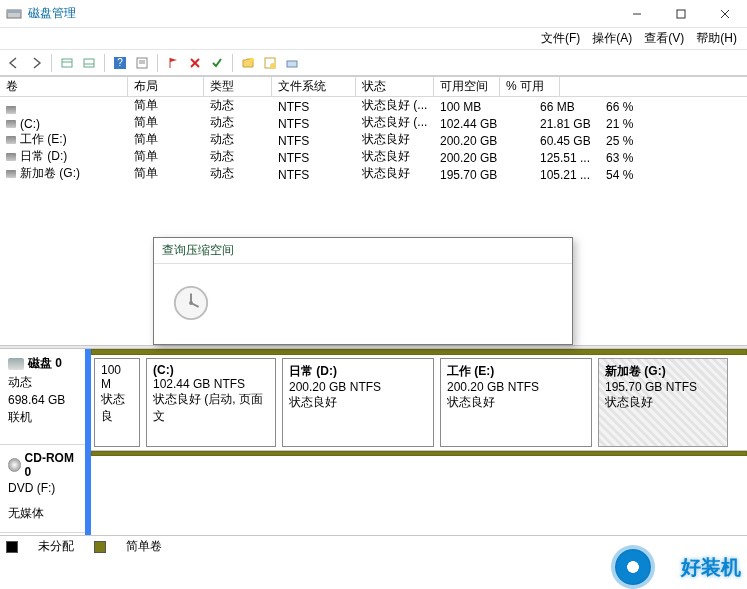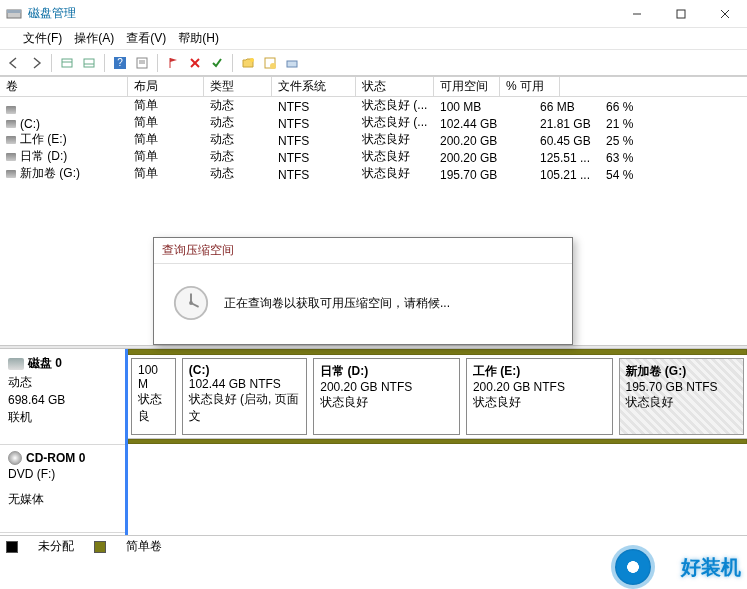--- a/index.html
+++ b/index.html
@@ -3,58 +3,58 @@
 <meta charset="utf-8">
 <style>
 * { box-sizing: border-box; font-family: "Microsoft YaHei", "SimSun", Arial, sans-serif; }
 body { margin: 0; background: #fff; width: 747px; height: 589px; overflow: hidden; font-size: 12px; color: #000; }
 .titlebar { height: 28px; display: flex; align-items: center; border-bottom: 1px solid #e5e5e5; }
 .titlebar .title-icon { width: 16px; height: 16px; margin: 0 6px; }
 .titlebar .title { flex: 0 0 auto; color: #0369a1; }
 .titlebar .spacer { flex: 1; }
 .winbtn { width: 44px; height: 28px; display: flex; align-items: center; justify-content: center; color: #555; }
 .winbtn svg { width: 10px; height: 10px; }
-.menubar { height: 22px; display: flex; align-items: center; padding: 0 17px; border-bottom: 1px solid #e5e5e5; }
+.menubar { height: 22px; display: flex; align-items: center; padding: 0 4px; border-bottom: 1px solid #e5e5e5; justify-content: flex-end; }
 .menu-item { padding: 2px 6px; }
 .toolbar { height: 26px; display: flex; align-items: center; padding: 0 4px; gap: 2px; border-bottom: 1px solid #cfcfcf; }
 .tbtn { width: 20px; height: 20px; display: flex; align-items: center; justify-content: center; }
 .tsep { width: 1px; height: 18px; background: #d0d0d0; margin: 0 3px; }
 .table-wrap { border-top: 1px solid #d0d0d0; }
 .table-head { display: flex; background: #fff; border-bottom: 1px solid #d8d8d8; height: 20px; }
 .th { border-right: 1px solid #d8d8d8; padding: 2px 6px 2px 6px; display: flex; align-items: center; overflow: hidden; white-space: nowrap; }
 .table-body { height: 248px; overflow: hidden; }
 .tr { display: flex; height: 17px; align-items: flex-end; }
 .td { padding: 0 6px; overflow: hidden; white-space: nowrap; display: flex; align-items: center; }
 .vol-ico { width: 10px; height: 8px; background: linear-gradient(#888,#ccc); margin-right: 4px; border-radius: 1px; flex: 0 0 auto; }
 .c0{width:128px}.c1{width:76px}.c2{width:68px}.c3{width:84px}.c4{width:78px}.c5{width:100px}.c6{width:66px}.c7{width:60px}
 
 .splitter { height: 4px; background: #e8e8e8; border-top:1px solid #c8c8c8; border-bottom:1px solid #c8c8c8; }
 
 .diskmap { display: flex; height: 186px; }
-.diskleft { width: 128px; border-right: 3px solid #3b82f6; }
+.diskleft { width: 91px; border-right: 6px solid #3b82f6; }
 .disk-entry { border-bottom: 1px solid #d8d8d8; padding: 6px 8px; }
 .disk-entry .hdr { display:flex; align-items:center; gap:4px; font-weight:bold; }
 .disk-icon { width:16px; height:12px; background:linear-gradient(#9aa,#ddd); border-radius:2px; }
 .cd-icon { width:14px; height:14px; border-radius:7px; background:radial-gradient(circle,#fff 0,#ccc 40%,#aaa 70%,#ccc 100%); border:1px solid #999; }
 .disk-entry .ln { margin-top:2px; }
 .diskright { flex:1; overflow:hidden; }
 .band { height: 6px; background:#7a7a17; border:1px solid #6a6a14; }
-.partrow { display:flex; height: 84px; border-bottom:1px solid #c8c8c8; }
+.partrow { display:flex; height: 96px; border-bottom:1px solid #c8c8c8; }
 .pcell { border:1px solid #8a8a8a; margin:3px; padding:4px 6px; background:#fff; display:flex; flex-direction:column; }
 .pcell.hatched { background:repeating-linear-gradient(45deg,#f3f3f3 0,#f3f3f3 3px,#e4e4e4 3px,#e4e4e4 6px); border:1px solid #999; }
 .pcell .pt { font-weight:bold; }
 .cdrow { height: 80px; padding:6px 8px; }
 
 .legend { height: 22px; border-top:1px solid #c8c8c8; display:flex; align-items:center; gap:20px; padding:0 6px; }
 .sw { width:12px; height:12px; display:inline-block; border:1px solid #555; }
 .sw.black{background:#000}.sw.olive{background:#7a7a17}
 
 
 .modal { position:absolute; left:153px; top:237px; width:420px; height:108px; background:#fff; border:1px solid #7a7a7a; box-shadow:3px 3px 8px rgba(0,0,0,.25); }
-.modal .mtitle { height:26px; border-bottom:1px solid #e0e0e0; display:flex; align-items:center; padding:0 8px; background:#fff; color:#7f1d1d; }
+.modal .mtitle { height:26px; border-bottom:1px solid #e0e0e0; display:flex; align-items:center; padding:0 8px; background:#fff; color:#14532d; }
 .modal .mbody { display:flex; align-items:center; padding:14px 18px; gap:14px; height:78px; }
 .clock { width:38px; height:38px; }
 
 
 .watermark { position:absolute; right:6px; bottom:4px; display:flex; align-items:center; gap:6px; }
 .wm-logo { width:36px; height:36px; border-radius:50%; background:radial-gradient(circle,#fff 0 22%,#0a84d0 24% 62%,#02457a 100%); box-shadow:0 0 0 4px rgba(10,132,208,.35); }
 .wm-text { font-size:20px; font-weight:700; color:#0a84d0; text-shadow:0 0 4px rgba(10,132,208,.6);padding-left:24px; }
 </style>
 </head>
 <body>
@@ -311,20 +311,19 @@
 
 <div class="modal">
   <div class="mtitle">查询压缩空间</div>
   <div class="mbody">
     <svg class="clock" viewBox="0 0 40 40">
       <circle cx="20" cy="20" r="17" fill="#f5f5f5" stroke="#bcbcbc" stroke-width="2"></circle>
       <circle cx="20" cy="20" r="2" fill="#888"></circle>
       <line x1="20" y1="20" x2="20" y2="10" stroke="#888" stroke-width="2"></line>
       <line x1="20" y1="20" x2="28" y2="24" stroke="#888" stroke-width="2"></line>
     </svg>
-    <span>正在查询卷以获取可用压缩空间，请稍候...</span>
   </div>
 </div>
 
 <div class="watermark">
   <div class="wm-logo"></div>
   <div class="wm-text">好装机</div>
 </div>
 
 </body></html>

